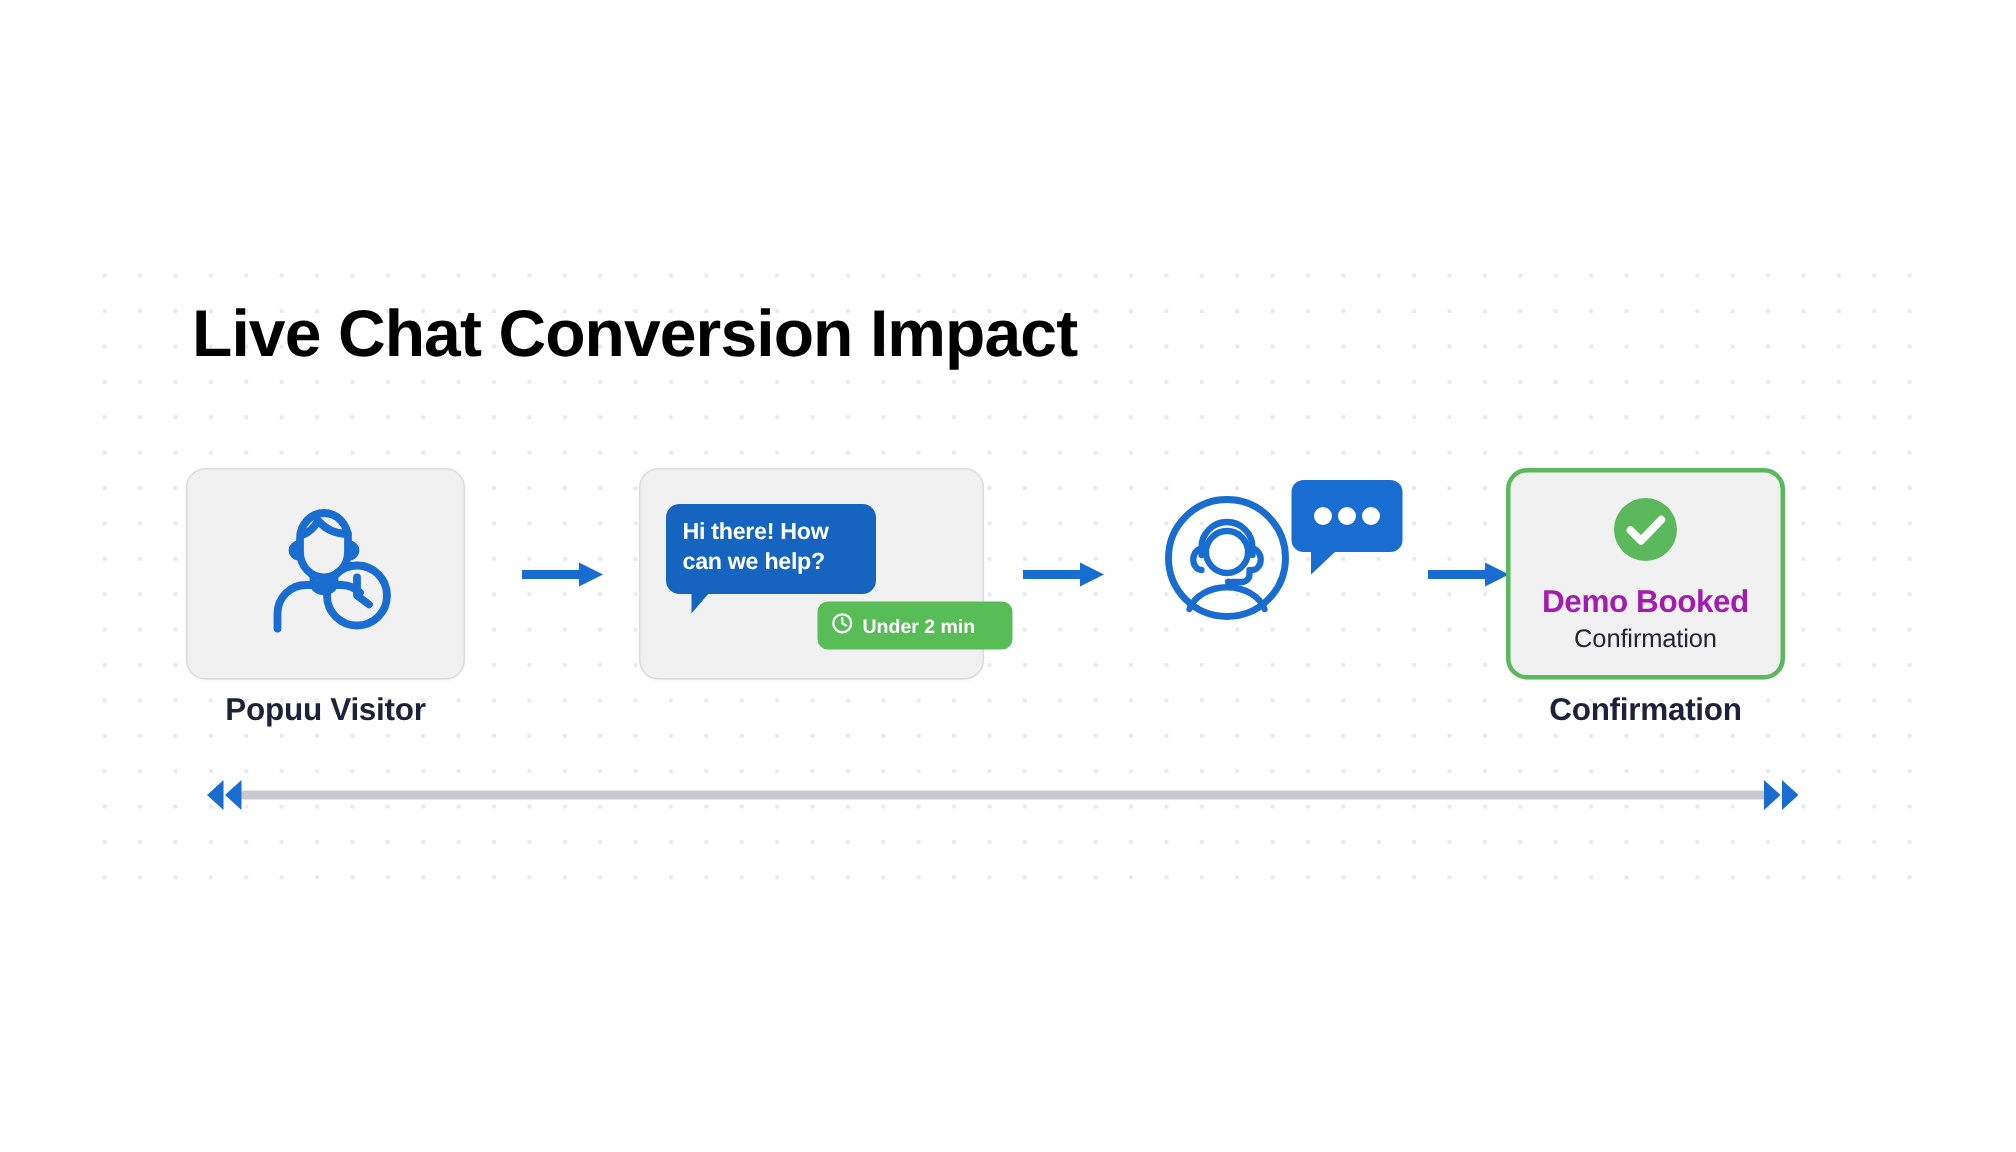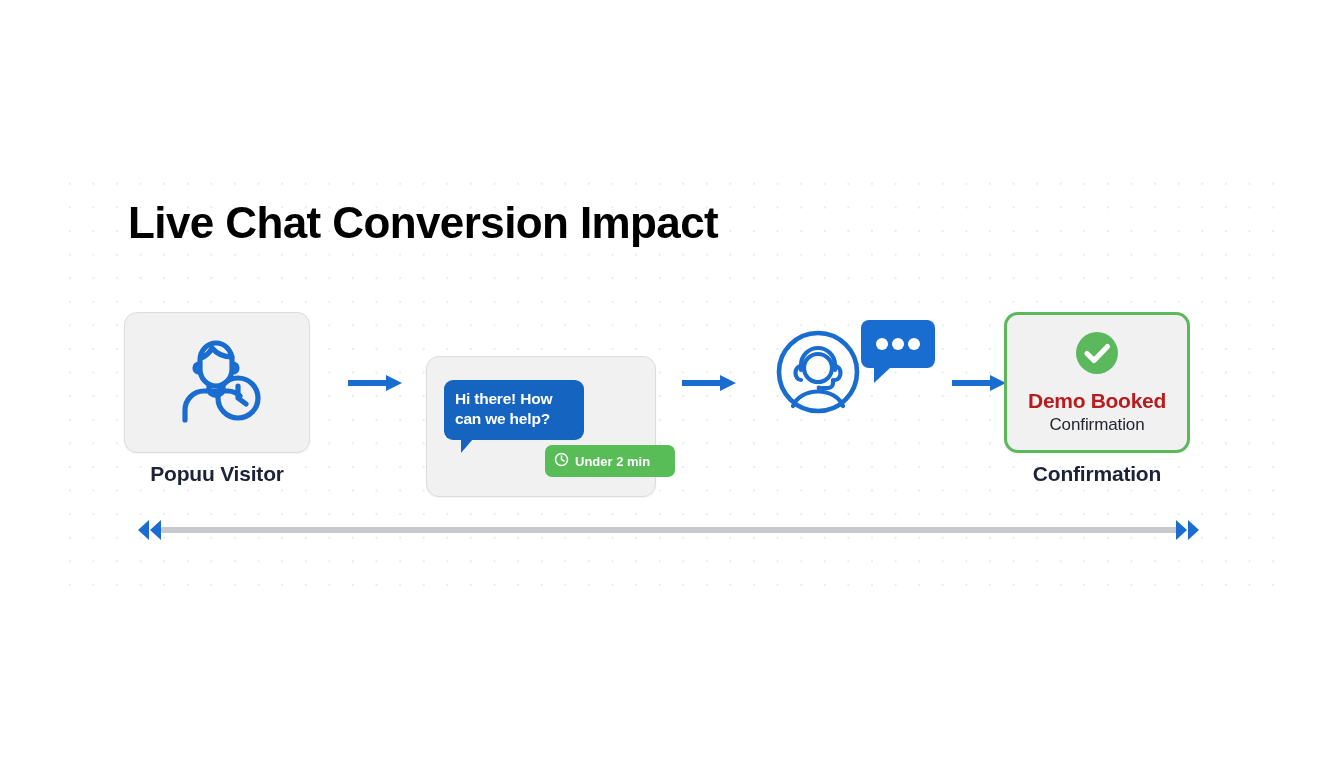--- a/index.html
+++ b/index.html
@@ -69,21 +69,21 @@
     height: 141px;
     background: #f1f1f2;
     border: 1px solid #dcdcde;
     border-radius: 13px;
     box-shadow: 0 1px 2px rgba(0,0,0,0.05);
     display: flex;
     align-items: center;
     justify-content: center;
     overflow: visible;
   }
-  .card.wide { width: 230px; margin-top: 44px; }
+  .card.wide { width: 230px; }
   .card.plain {
     background: transparent;
     border: none;
     box-shadow: none;
   }
   .card.success {
     background: #f1f1f2;
     border: 3px solid #5cb85c;
     border-radius: 14px;
   }
@@ -171,21 +171,21 @@
     display: flex;
     flex-direction: column;
     align-items: center;
     justify-content: center;
     gap: 2px;
     width: 100%;
   }
   .success-title {
     font-size: 21px;
     font-weight: bold;
-    color: #b91c1c;
+    color: #a21caf;
     letter-spacing: -0.3px;
     margin-top: 7px;
   }
   .success-sub {
     font-size: 17px;
     color: #23262f;
     letter-spacing: -0.1px;
   }
 
   

